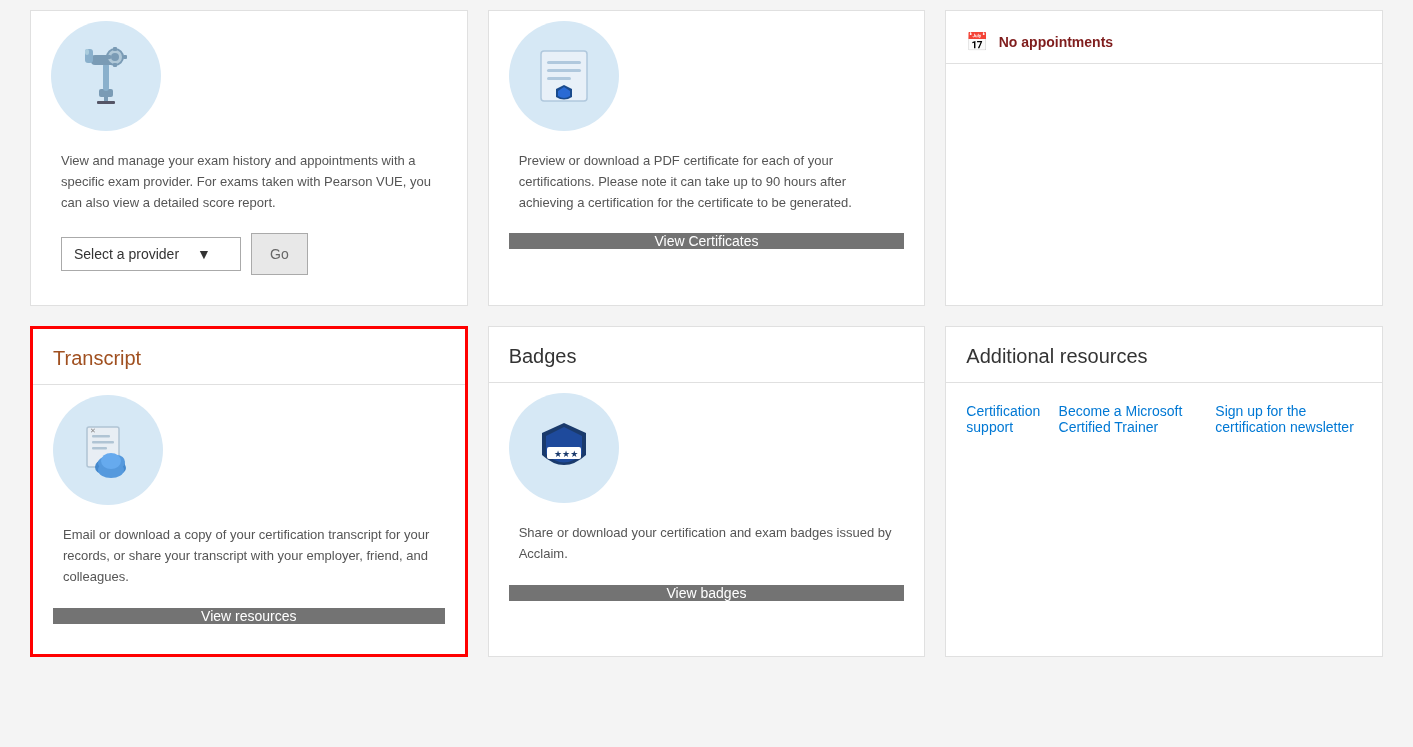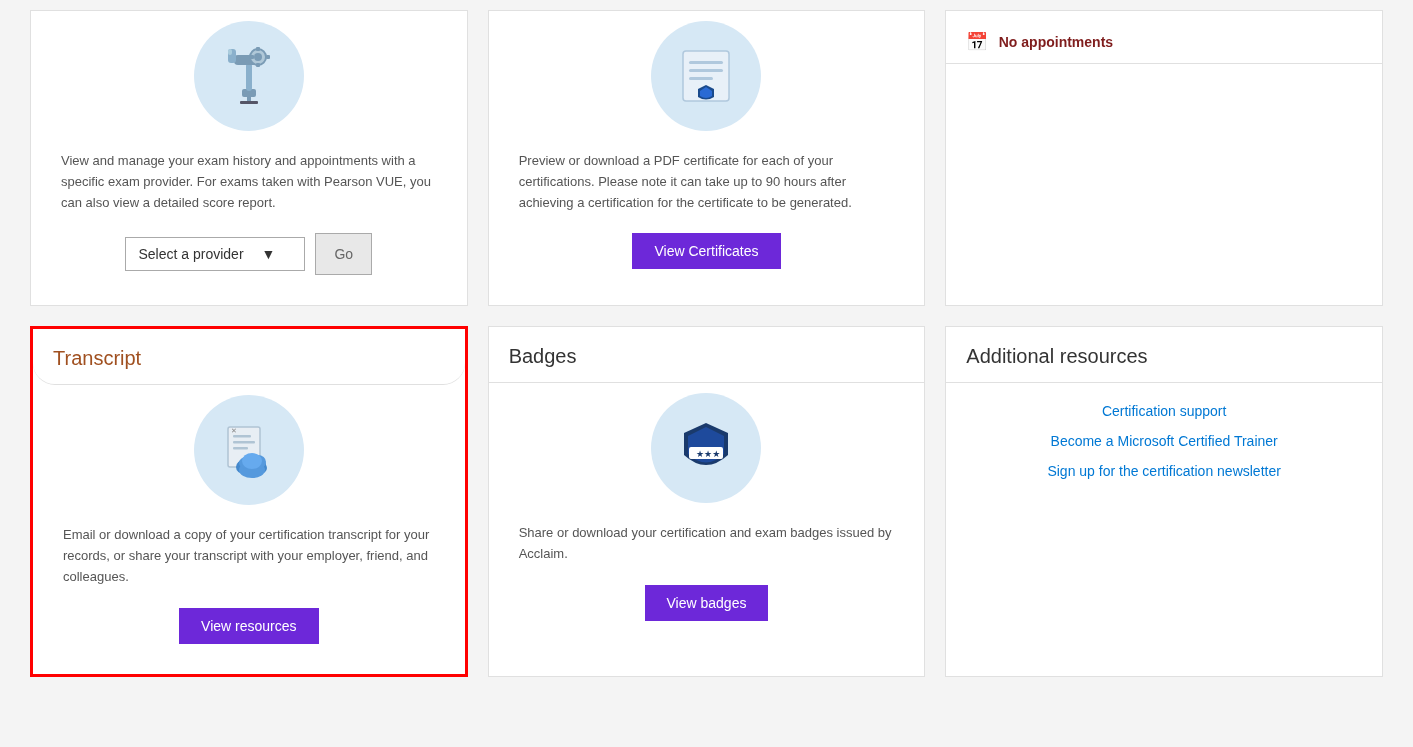--- a/index.html
+++ b/index.html
@@ -31,21 +31,20 @@
     }
     .card-title {
       font-size: 20px;
       font-weight: 400;
       color: #333;
       padding: 18px 20px 14px 20px;
       border-bottom: 1px solid #e0e0e0;
     }
     .card-title.transcript-title {
       color: #a05020;
-      border-radius: 22px;
     }
     .icon-circle {
       width: 110px;
       height: 110px;
       border-radius: 50%;
       background: #d6e8f5;
       display: flex;
       align-items: center;
       justify-content: center;
       margin-bottom: 20px;
@@ -54,24 +53,24 @@
     .card-text {
       font-size: 13px;
       color: #555;
       line-height: 1.6;
       margin-bottom: 20px;
       text-align: left;
       width: 100%;
       padding: 0 10px;
     }
     .btn-primary {
-      background: #6d28d9;
+      background: #737373;
       color: #fff;
       border: none;
-      padding: 10px 22px;
+      padding: 0 22px;
       font-size: 14px;
       cursor: pointer;
       margin-top: auto;
       margin-bottom: 10px;
     }
     
     .provider-row {
       display: flex;
       align-items: center;
       gap: 10px;
@@ -112,41 +111,38 @@
       color: #555;
     }
     .no-appt-text {
       font-size: 14px;
       color: #7f1d1d;
       font-weight: bold;
     }
     
     .resource-links {
       display: flex;
-      flex-direction: column;
       gap: 14px;
       padding: 20px;
-      text-align: center;
     }
     .resource-link {
       color: #0078d4;
       font-size: 14px;
       text-decoration: none;
       cursor: pointer;
     }
     
     .robot-arm-svg, .cert-svg, .transcript-svg, .badge-svg {
       width: 70px;
       height: 70px;
     }
     
     .row1-card-body {
       display: flex;
       flex-direction: column;
-      align-items: center;
       padding: 10px 20px 20px 20px;
     }
   </style>
 </head>
 <body>
 
 <div class="page-container">
   <div class="grid">
 
     <div class="card">

